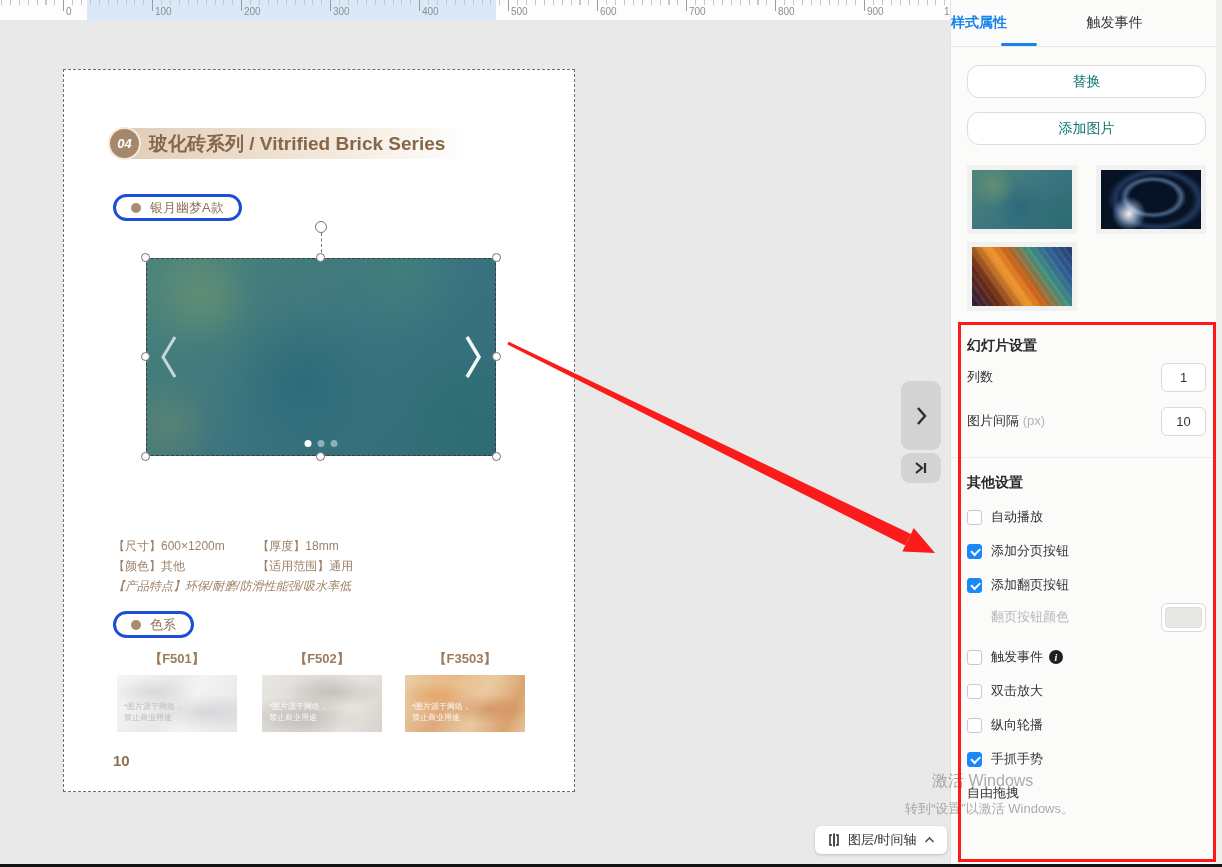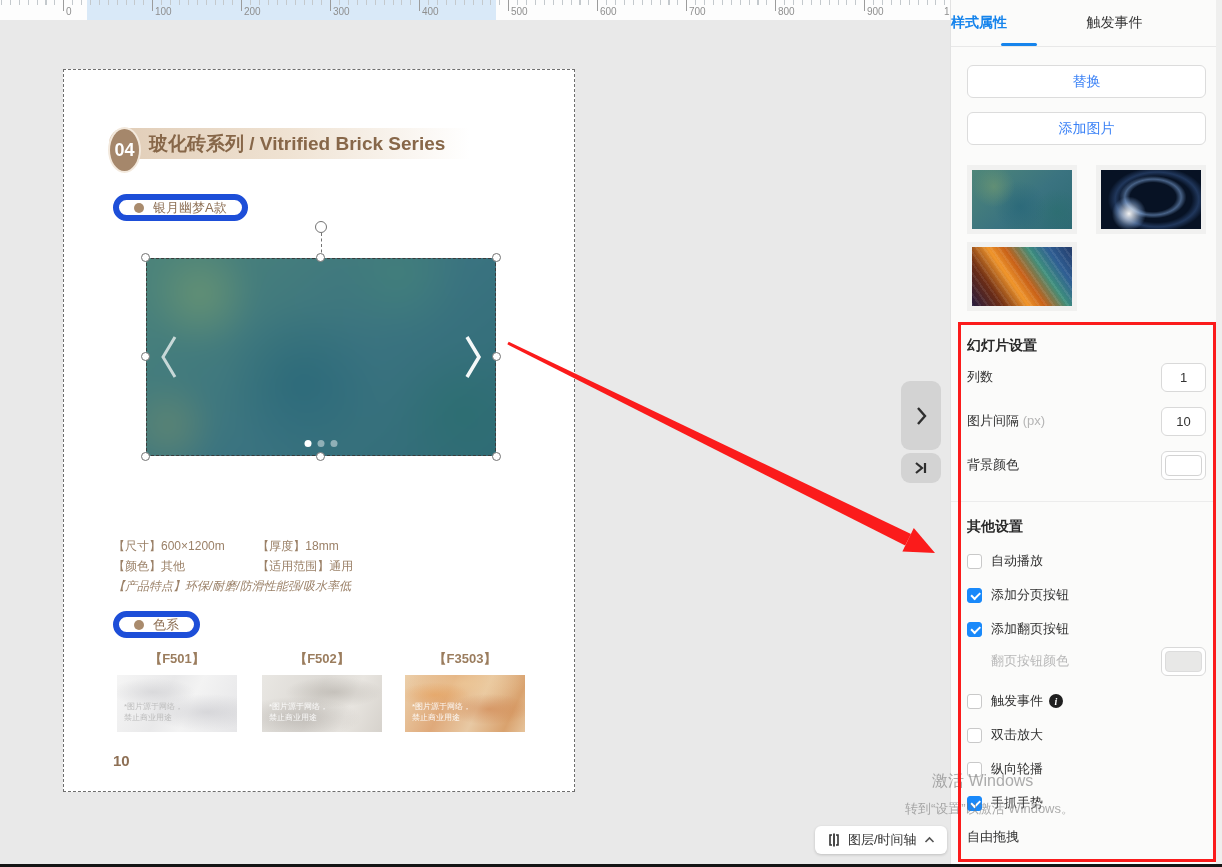--- a/index.html
+++ b/index.html
@@ -12,25 +12,25 @@
     background-image:repeating-linear-gradient(90deg,#9c9c9c 0 1px,transparent 1px 89px),
                      repeating-linear-gradient(90deg,#c4c9cd 0 1px,transparent 1px 8.9px);
     background-size:100% 11px,100% 5px;background-repeat:no-repeat,no-repeat;
     background-position:63px 0,0.7px 0;}
   .ruler-num{position:absolute;top:6px;font-size:10px;color:#8f8f8f;}
   
   .page{position:absolute;left:63px;top:69px;width:512px;height:723px;background:#fff;
         border:1px dashed #6e6e6e;box-sizing:border-box;}
   .sec-title{position:absolute;left:45px;top:58px;width:392px;height:31px;border-radius:17px 4px 4px 17px;
         background:linear-gradient(90deg,#e0ccb6 0%,#efe2d2 45%,rgba(246,240,232,0) 92%);}
-  .sec-badge{position:absolute;left:1px;top:1px;width:29px;height:42px;border-radius:50%;
-        background:#a5876b;color:#fff;font-size:18px;font-weight:bold;display:flex;align-items:center;justify-content:center;
-        box-shadow:0 0 0 2px #f3e9dd;}
+  .sec-badge{position:absolute;left:1px;top:1px;width:29px;height:29px;border-radius:50%;
+        background:#a5876b;color:#fff;font-size:13px;font-weight:bold;display:flex;align-items:center;justify-content:center;
+        box-shadow:0 0 0 2px #f3e9dd;font-style:italic;}
   .sec-text{position:absolute;left:40px;top:0;line-height:31px;font-size:19px;font-weight:bold;color:#876749;white-space:nowrap;}
-  .pill{position:absolute;display:flex;align-items:center;gap:9px;border:6px solid #1d4ed8;border-radius:15px;
+  .pill{position:absolute;display:flex;align-items:center;gap:9px;border:3px solid #1d4ed8;border-radius:15px;
         padding:0 15px;height:27px;box-sizing:border-box;color:#8e7055;font-size:13px;background:#fff;}
   .pill .dot{width:10px;height:10px;border-radius:50%;background:#a98b6d;}
   
   .carousel{position:absolute;left:82px;top:188px;width:350px;height:198px;}
   .car-img{position:absolute;inset:0;overflow:hidden;background:#3f7a78;}
   .car-img::before{content:"";position:absolute;inset:-25px;filter:blur(10px);
     background:
       radial-gradient(circle 80px at 20% 25%, rgba(125,160,110,.55), transparent 70%),
       radial-gradient(circle 90px at 70% 18%, rgba(70,135,120,.5), transparent 70%),
       radial-gradient(circle 110px at 45% 60%, rgba(35,100,118,.6), transparent 72%),
@@ -80,22 +80,22 @@
   
   .panel{position:absolute;left:950px;top:0;width:272px;height:867px;background:#fbfbfa;
          border-left:1px solid #e2e2e2;box-sizing:border-box;}
   .panel::after{content:"";position:absolute;right:0;top:0;width:6px;height:100%;background:#efefee;}
   .tabs{display:flex;height:46px;border-bottom:1px solid #e8e8e8;}
   .tab{flex:1;display:flex;align-items:center;font-size:14px;color:#333;position:relative;cursor:pointer;}
   .tab.active{color:#1684ec;font-weight:bold;}
   .tab.active::after{content:"";position:absolute;left:50%;bottom:0;transform:translateX(-50%);
       width:36px;height:3px;background:#1684ec;border-radius:2px;}
   .pbody{padding:0 16px;}
-  .pbtn{height:31px;margin-top:14px;border:1px solid #dcdcdc;border-radius:6px;background:#fff;
-      display:flex;align-items:center;justify-content:center;font-size:14px;color:#3b82f6;cursor:pointer;}
+  .pbtn{height:31px;margin-top:14px;border:1px solid #dcdcdc;border-radius:12px;background:#fff;
+      display:flex;align-items:center;justify-content:center;font-size:14px;color:#0f766e;cursor:pointer;}
   .pbtn:first-child{margin-top:18px;}
   .thumbs{margin-top:20px;display:grid;grid-template-columns:1fr 1fr;gap:8px 19px;}
   .thumb-card{background:#f1f1f0;padding:5px;height:59px;}
   .thumb{width:100%;height:100%;overflow:hidden;position:relative;}
   .thumb-teal{background:
       radial-gradient(circle 30px at 22% 28%, rgba(125,160,110,.5), transparent 70%),
       radial-gradient(circle 36px at 48% 62%, rgba(35,100,118,.6), transparent 72%),
       radial-gradient(circle 32px at 85% 70%, rgba(40,110,108,.5), transparent 70%),
       linear-gradient(140deg,#4e8679,#3a7380 55%,#2e6a74);}
   .thumb-space{background:
@@ -292,26 +292,20 @@
         <span>列数</span>
         <div class="num-input">1</div>
       </div>
       <div class="prow">
         <span>
           <span>图片间隔</span>
           <span class="unit">(px)</span>
         </span>
         <div class="num-input">10</div>
       </div>
-      <div class="prow">
-        <span>背景颜色</span>
-        <div class="swatch">
-            <i></i>
-          </div>
-      </div>
 
       <div class="divider"></div>
 
       <div class="sect-title" style="margin-top:16px;">其他设置</div>
 
       <div class="chk-row">
         <span class="cb"></span>
         <span>自动播放</span>
       </div>
 

